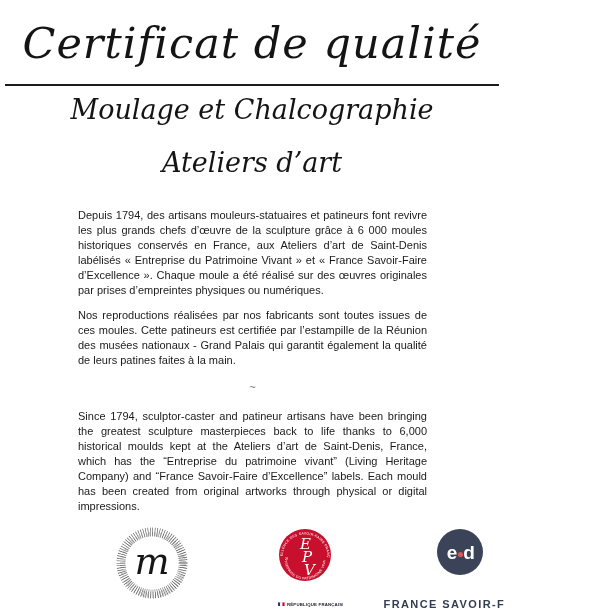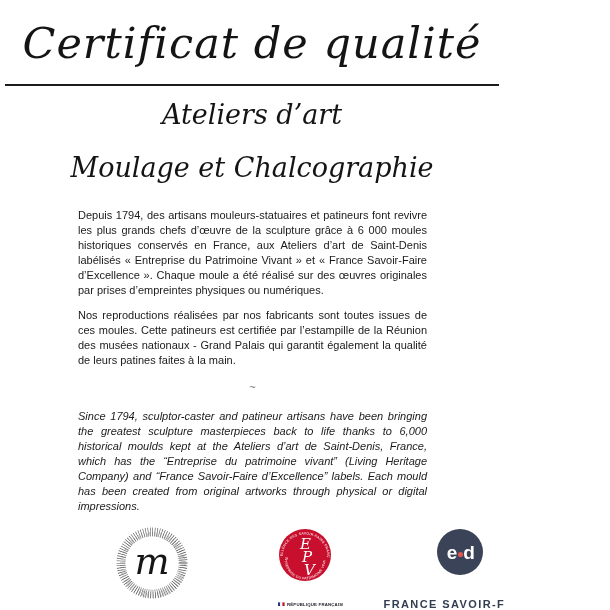--- a/index.html
+++ b/index.html
@@ -34,21 +34,20 @@
   .subtitle1 { font-size: 27px; line-height: 58px; }
   .subtitle2 { font-size: 27px; line-height: 48px; }
   .body {
     margin: 16px 77px 16px 78px;
     font-size: 11px;
     line-height: 15px;
     text-align: justify;
   }
   .body p { margin: 0 0 10px 0; }
   .body p.en {
-    font-style: italic;
   }
   .tilde {
     text-align: center;
     color: #6a6a6a;
     font-size: 11px;
     margin: 14px 0 16px 0;
     line-height: 11px;
   }
   .logos {
     position: absolute;
@@ -81,22 +80,22 @@
     vertical-align: -1px;
   }
 </style>
 </head>
 <body>
 
 <div class="page">
 
   <h1 class="script title">Certificat de qualité</h1>
   <div class="rule"></div>
+  <h2 class="script subtitle2">Moulage et Chalcographie</h2>
   <h2 class="script subtitle1">Ateliers d’art</h2>
-  <h2 class="script subtitle2">Moulage et Chalcographie</h2>
 
   <div class="body">
     <p class="fr">Depuis 1794, des artisans mouleurs-statuaires et patineurs font revivre les plus grands chefs d’œuvre de la sculpture grâce à 6 000 moules historiques conservés en France, aux Ateliers d’art de Saint-Denis labélisés « Entreprise du Patrimoine Vivant » et « France Savoir-Faire d’Excellence ». Chaque moule a été réalisé sur des œuvres originales par prises d’empreintes physiques ou numériques.</p>
     <p class="fr">Nos reproductions réalisées par nos fabricants sont toutes issues de ces moules. Cette patineurs est certifiée par l’estampille de la Réunion des musées nationaux - Grand Palais qui garantit également la qualité de leurs patines faites à la main.</p>
     <div class="tilde">~</div>
     <p class="en">Since 1794, sculptor-caster and patineur artisans have been bringing the greatest sculpture masterpieces back to life thanks to 6,000 historical moulds kept at the Ateliers d’art de Saint-Denis, France, which has the “Entreprise du patrimoine vivant” (Living Heritage Company) and “France Savoir-Faire d’Excellence” labels. Each mould has been created from original artworks through physical or digital impressions.</p>
   </div>
 
   <div class="logos">
 

